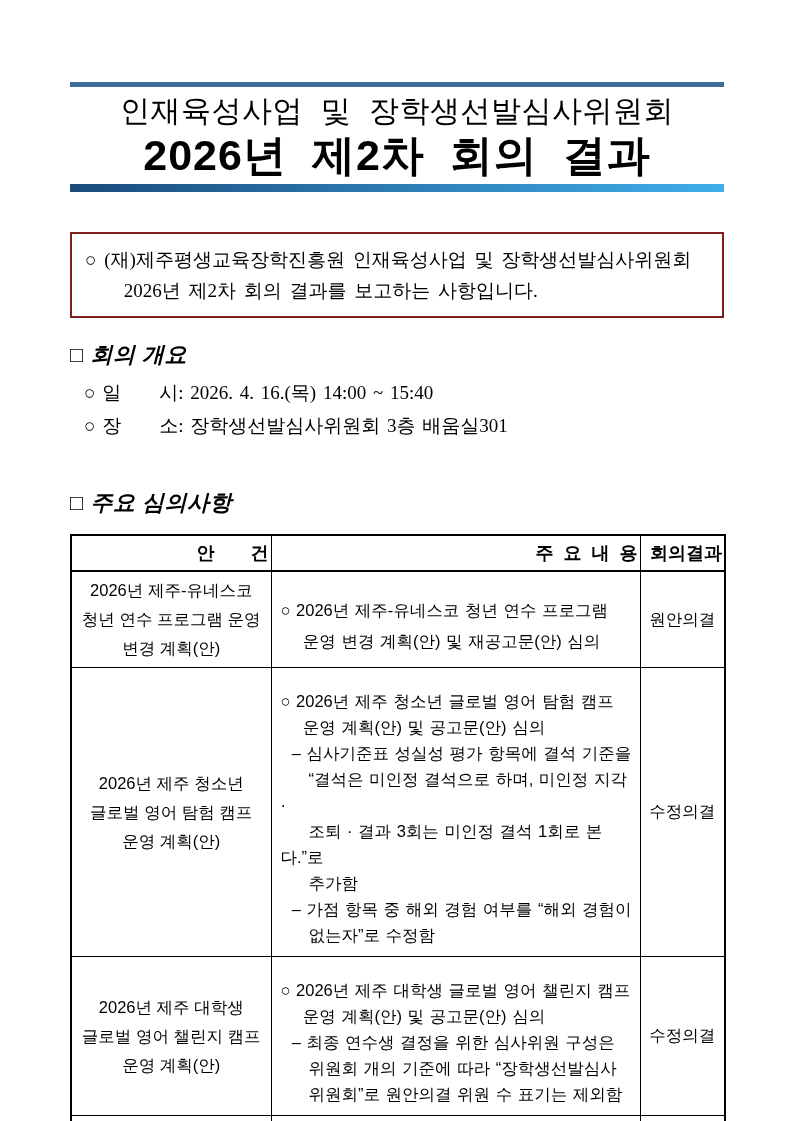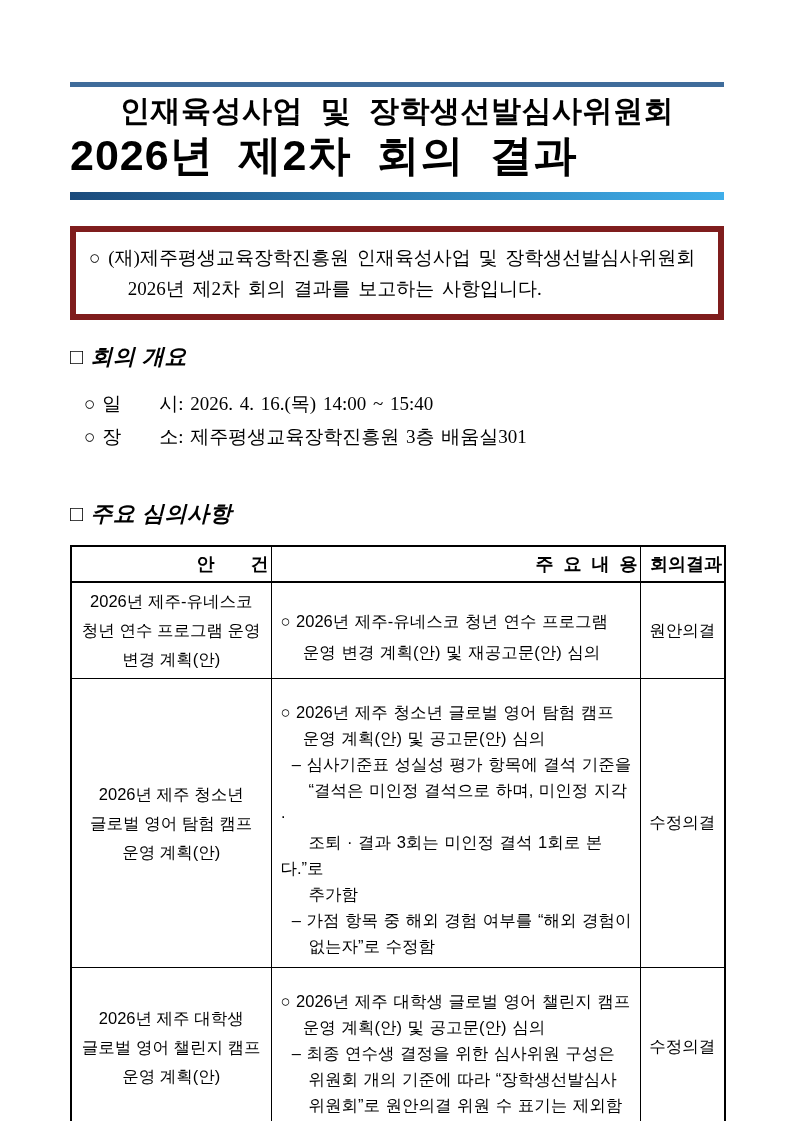--- a/index.html
+++ b/index.html
@@ -12,65 +12,65 @@
   .page {
     box-sizing: border-box;
     width: 793px; height: 1121px;
     padding: 82px 69px 0 70px;
   }
 
   
   .bar-top { height: 5px; background: #3f6c9b; }
   .title1 {
     font-family: "Liberation Sans", sans-serif;
-    font-weight: 700;
+    font-weight: 400;
     font-size: 30px;
     line-height: 38px;
     text-align: center;
     letter-spacing: 0.5px;
     word-spacing: 9px;
     margin-top: 5px;
   }
   .title2 {
     font-family: "Liberation Sans", sans-serif;
     font-weight: 800;
     font-size: 43px;
     line-height: 50px;
-    text-align: left;
+    text-align: center;
     letter-spacing: 1px;
     word-spacing: 12px;
-    margin-bottom: 12px;
+    margin-bottom: 4px;
   }
   .bar-gradient { height: 8px; background: linear-gradient(90deg, #1b4b7c, #3faeea); }
 
   
   .intro-box {
-    margin-top: 26px;
-    border: 6px solid #7f1d1d;
+    margin-top: 40px;
+    border: 2px solid #7f1d1d;
     padding: 10px 13px;
     font-size: 19px;
     line-height: 31px;
     white-space: pre-wrap;
     word-spacing: 3px;
   }
 
   
   .section-heading {
     font-family: "Liberation Sans", sans-serif;
     font-weight: 800;
     font-size: 22px;
     line-height: 26px;
     letter-spacing: 0.5px;
     font-style: italic;
   }
   .sh-overview { margin-top: 24px; }
   .sh-agenda   { margin-top: 48px; }
 
   
-  .overview-items { margin-top: 17px; padding-left: 14px; }
+  .overview-items { margin-top: 8px; padding-left: 14px; }
   .ov-item {
     font-size: 19px;
     line-height: 33px;
     white-space: pre-wrap;
     word-spacing: 2px;
   }
 
   
   table.agenda {
     margin-top: 18px;
@@ -126,21 +126,21 @@
   <div class="title1">인재육성사업 및 장학생선발심사위원회</div>
   <div class="title2">2026년 제2차 회의 결과</div>
   <div class="bar-gradient" style="background: linear-gradient(90deg, rgb(27, 75, 124), rgb(63, 174, 234));"></div>
 
   <div class="intro-box">○ (재)제주평생교육장학진흥원 인재육성사업 및 장학생선발심사위원회
      2026년 제2차 회의 결과를 보고하는 사항입니다.</div>
 
   <div class="section-heading sh-overview">□ 회의 개요</div>
   <div class="overview-items">
     <div class="ov-item">○ 일　　시: 2026. 4. 16.(목) 14:00 ~ 15:40</div>
-    <div class="ov-item">○ 장　　소: 제주평생교육장학진흥원 3층 배움실301</div>
+    <div class="ov-item">○ 장　　소: 장학생선발심사위원회 3층 배움실301</div>
   </div>
 
   <div class="section-heading sh-agenda">□ 주요 심의사항</div>
 
   <table class="agenda">
     <colgroup>
       <col class="c1">
         <col class="c2">
         <col class="c3">
     </colgroup>

